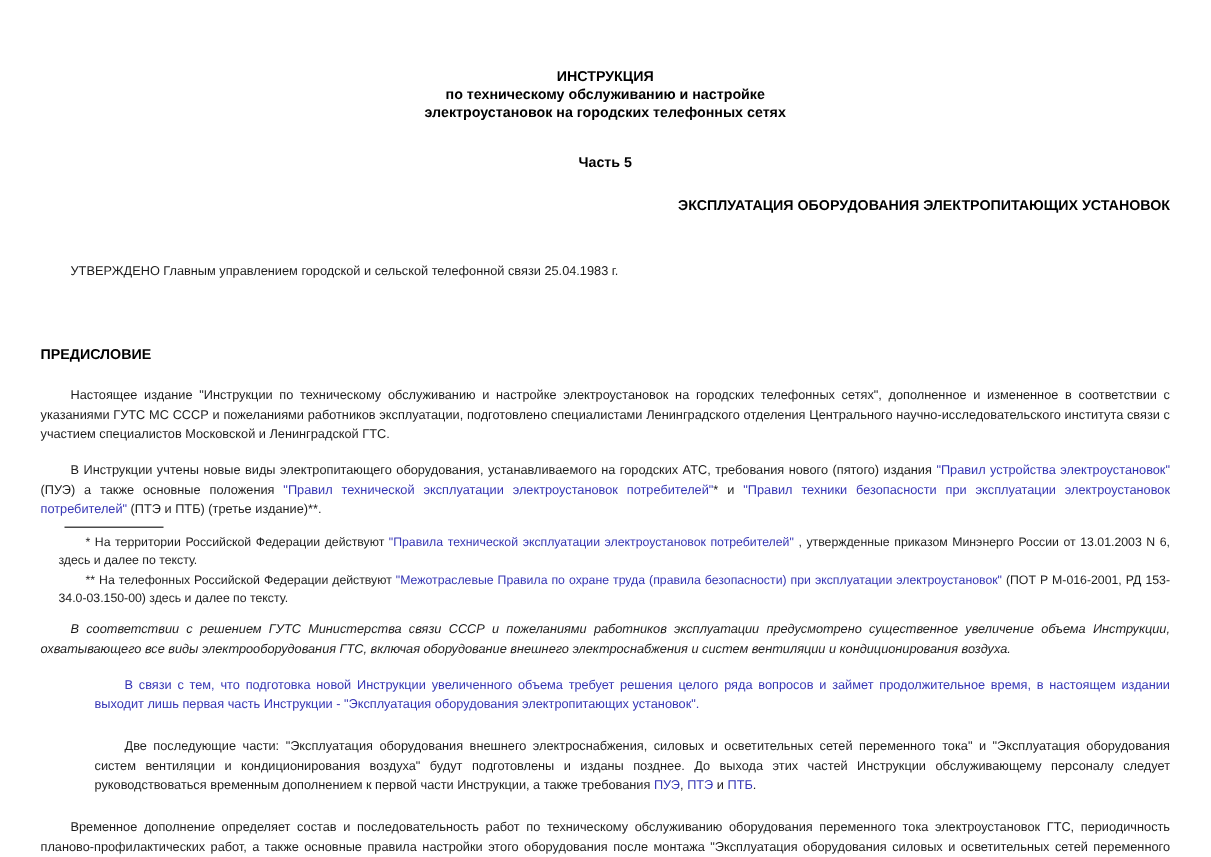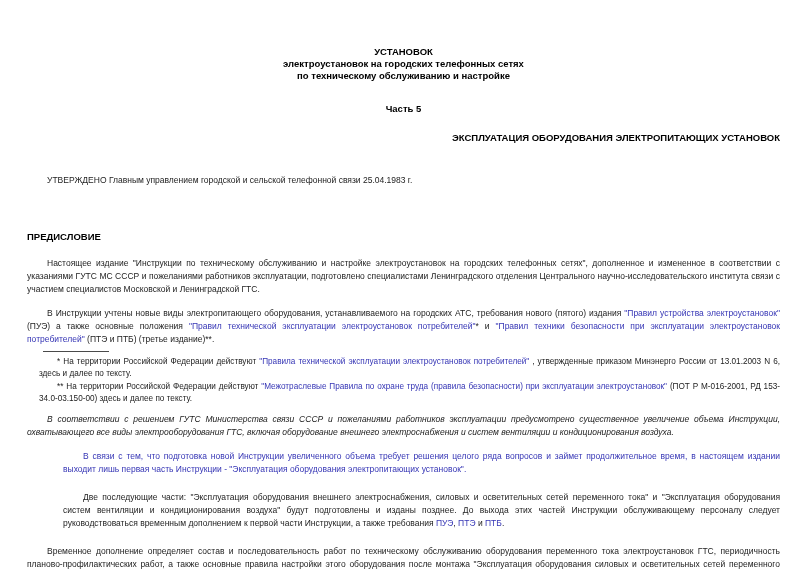--- a/index.html
+++ b/index.html
@@ -85,33 +85,33 @@
   }
   .gap-lg { margin-bottom: 15px; margin-left: 36px; }
   .pre-fn { margin-bottom: 5px; }
   .after-fn { margin-top: 8px; font-style: italic; }
 </style>
 </head>
 <body>
 
 <div class="page">
   <div class="title-block">
-    <div>УСТАНОВОК</div>
+    <div>ИНСТРУКЦИЯ</div>
+    <div>по техническому обслуживанию и настройке</div>
     <div>электроустановок на городских телефонных сетях</div>
-    <div>по техническому обслуживанию и настройке</div>
   </div>
   <div class="part">Часть 5</div>
   <div class="subtitle">ЭКСПЛУАТАЦИЯ ОБОРУДОВАНИЯ ЭЛЕКТРОПИТАЮЩИХ УСТАНОВОК</div>
   <div class="approved">УТВЕРЖДЕНО Главным управлением городской и сельской телефонной связи 25.04.1983 г.</div>
   <div class="section-heading">ПРЕДИСЛОВИЕ</div>
   <div class="doc-body">
       <p class="para"><span>Настоящее издание "Инструкции по техническому обслуживанию и настройке электроустановок на городских телефонных сетях", дополненное и измененное в соответствии с указаниями ГУТС МС СССР и пожеланиями работников эксплуатации, подготовлено специалистами Ленинградского отделения Центрального научно-исследовательского института связи с участием специалистов Московской и Ленинградской ГТС.</span></p>
       <p class="para pre-fn"><span>В Инструкции учтены новые виды электропитающего оборудования, устанавливаемого на городских АТС, требования нового (пятого) издания </span><span class="lnk">"Правил устройства электроустановок"</span><span> (ПУЭ) а также основные положения </span><span class="lnk">"Правил технической эксплуатации электроустановок потребителей"</span><span>* и </span><span class="lnk">"Правил техники безопасности при эксплуатации электроустановок потребителей"</span><span> (ПТЭ и ПТБ) (третье издание)**.</span></p>
       <div class="fn-rule"></div>
       <p class="fn"><span>*  На территории Российской Федерации действуют </span><span class="lnk">"Правила технической эксплуатации электроустановок потребителей"</span><span> , утвержденные приказом Минэнерго России от 13.01.2003 N 6, здесь и далее по тексту.</span></p>
-      <p class="fn"><span>** На территории Российской Федерации действуют </span><span class="lnk">"Межотраслевые Правила по охране труда (правила безопасности) при эксплуатации электроустановок"</span><span> (ПОТ Р М-016-2001, РД 153-34.0-03.150-00) здесь и далее по тексту.</span></p>
+      <p class="fn"><span>** На телефонных Российской Федерации действуют </span><span class="lnk">"Межотраслевые Правила по охране труда (правила безопасности) при эксплуатации электроустановок"</span><span> (ПОТ Р М-016-2001, РД 153-34.0-03.150-00) здесь и далее по тексту.</span></p>
       <p class="para after-fn"><span>В соответствии с решением ГУТС Министерства связи СССР и пожеланиями работников эксплуатации предусмотрено существенное увеличение объема Инструкции, охватывающего все виды электрооборудования ГТС, включая оборудование внешнего электроснабжения и систем вентиляции и кондиционирования воздуха.</span></p>
       <p class="para gap-lg blue"><span>В связи с тем, что подготовка новой Инструкции увеличенного объема требует решения целого ряда вопросов и займет продолжительное время, в настоящем издании выходит лишь первая часть Инструкции - "Эксплуатация оборудования электропитающих установок".</span></p>
       <p class="para gap-lg"><span>Две последующие части: "Эксплуатация оборудования внешнего электроснабжения, силовых и осветительных сетей переменного тока" и "Эксплуатация оборудования систем вентиляции и кондиционирования воздуха" будут подготовлены и изданы позднее. До выхода этих частей Инструкции обслуживающему персоналу следует руководствоваться временным дополнением к первой части Инструкции, а также требования </span><span class="lnk">ПУЭ</span><span>, </span><span class="lnk">ПТЭ</span><span> и </span><span class="lnk">ПТБ</span><span>.</span></p>
       <p class="para"><span>Временное дополнение определяет состав и последовательность работ по техническому обслуживанию оборудования переменного тока электроустановок ГТС, периодичность планово-профилактических работ, а также основные правила настройки этого оборудования после монтажа "Эксплуатация оборудования силовых и осветительных сетей переменного тока".</span></p>
       <p class="para"><span>Инструкция предназначена для инженерно-технических работников и монтеров, обслуживающих электроустановки городских телефонных станций (АТС-47, АТС-54, АТСК, АТСКУ), координатных подстанций и различных учрежденческих АТС, находящихся на балансе городских телефонных сетей.</span></p>
     </div>
 </div>
 
 </body></html>

